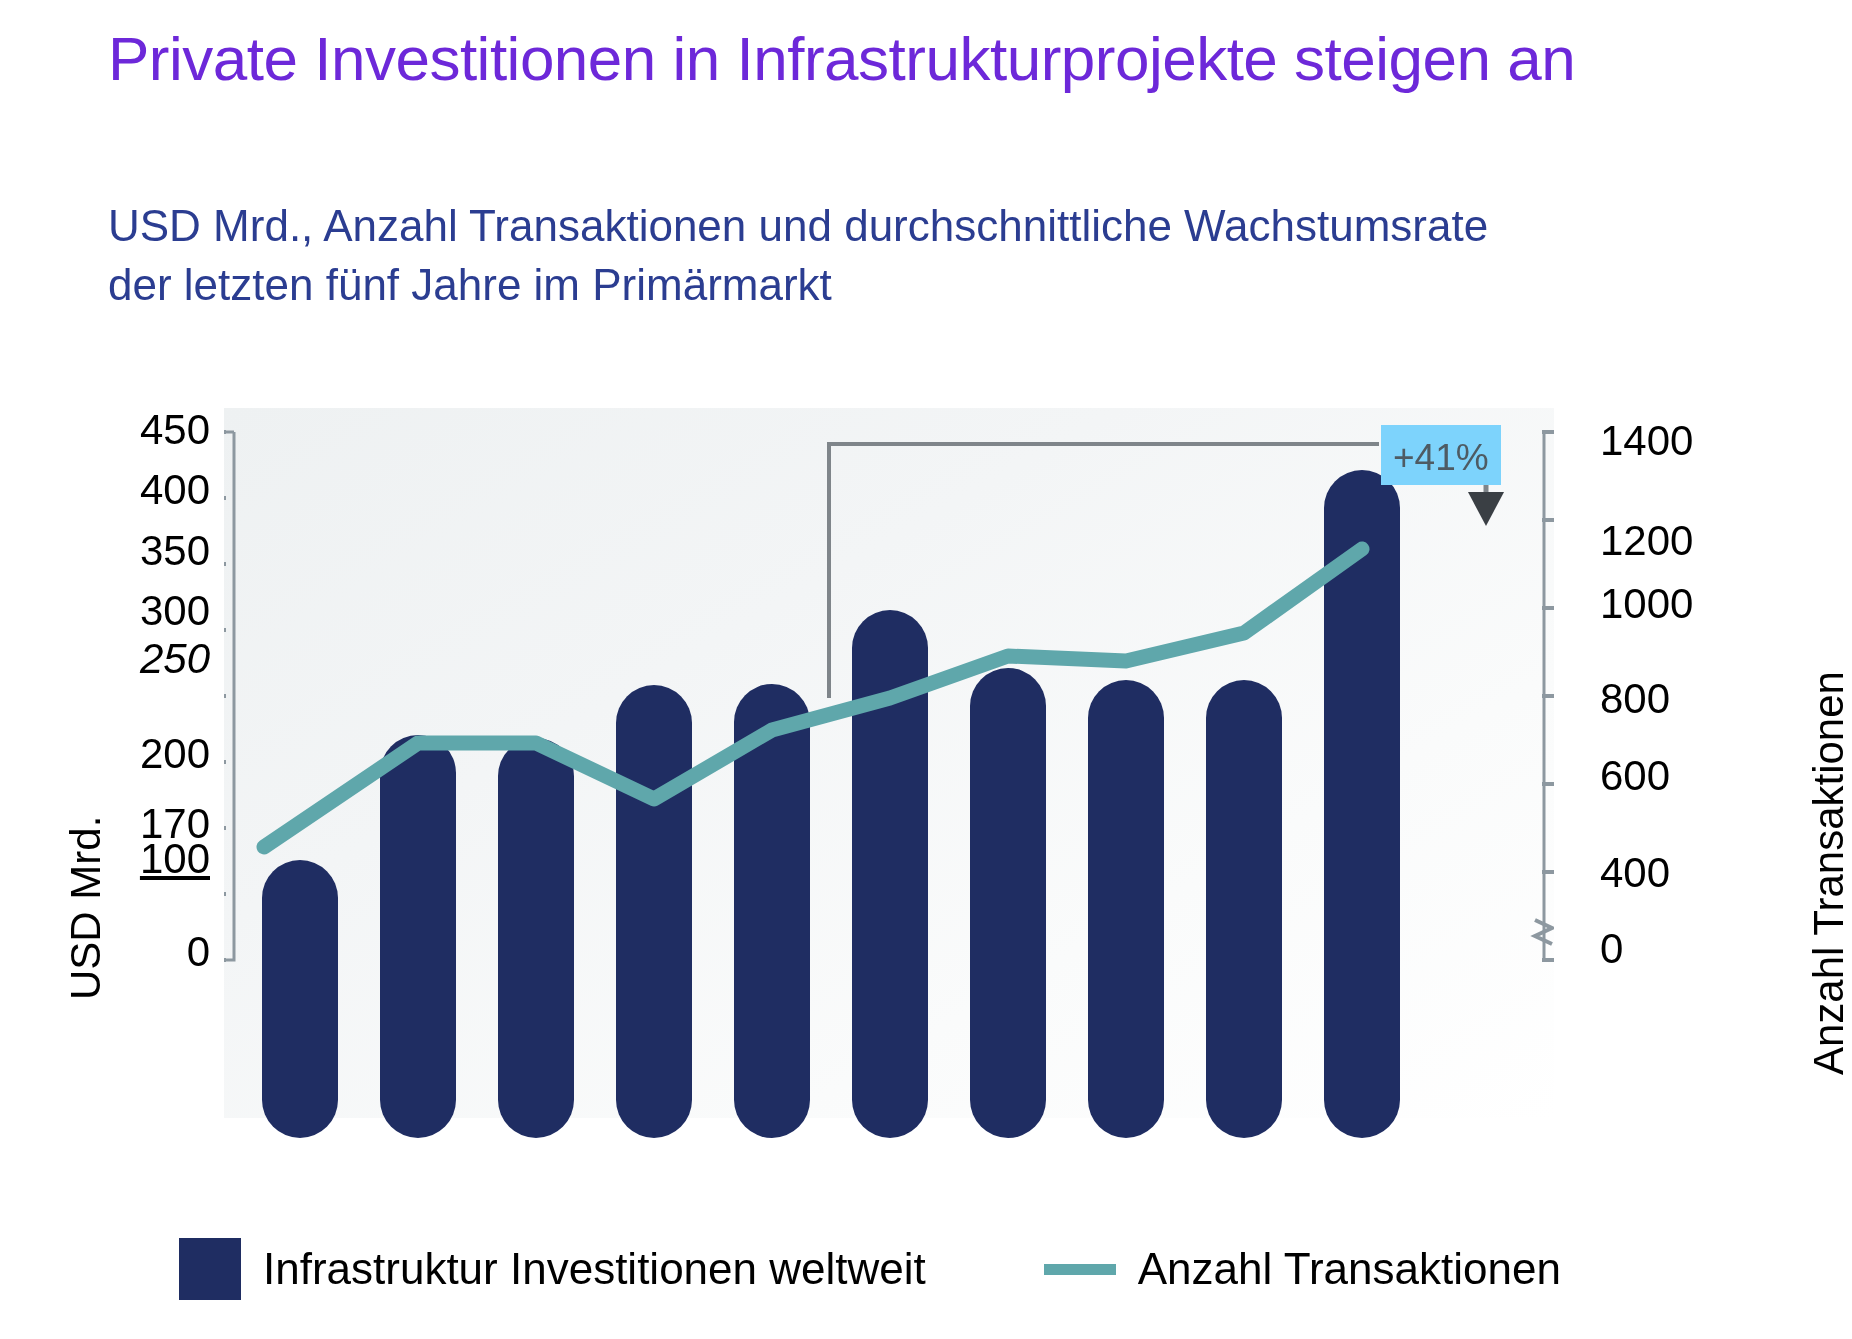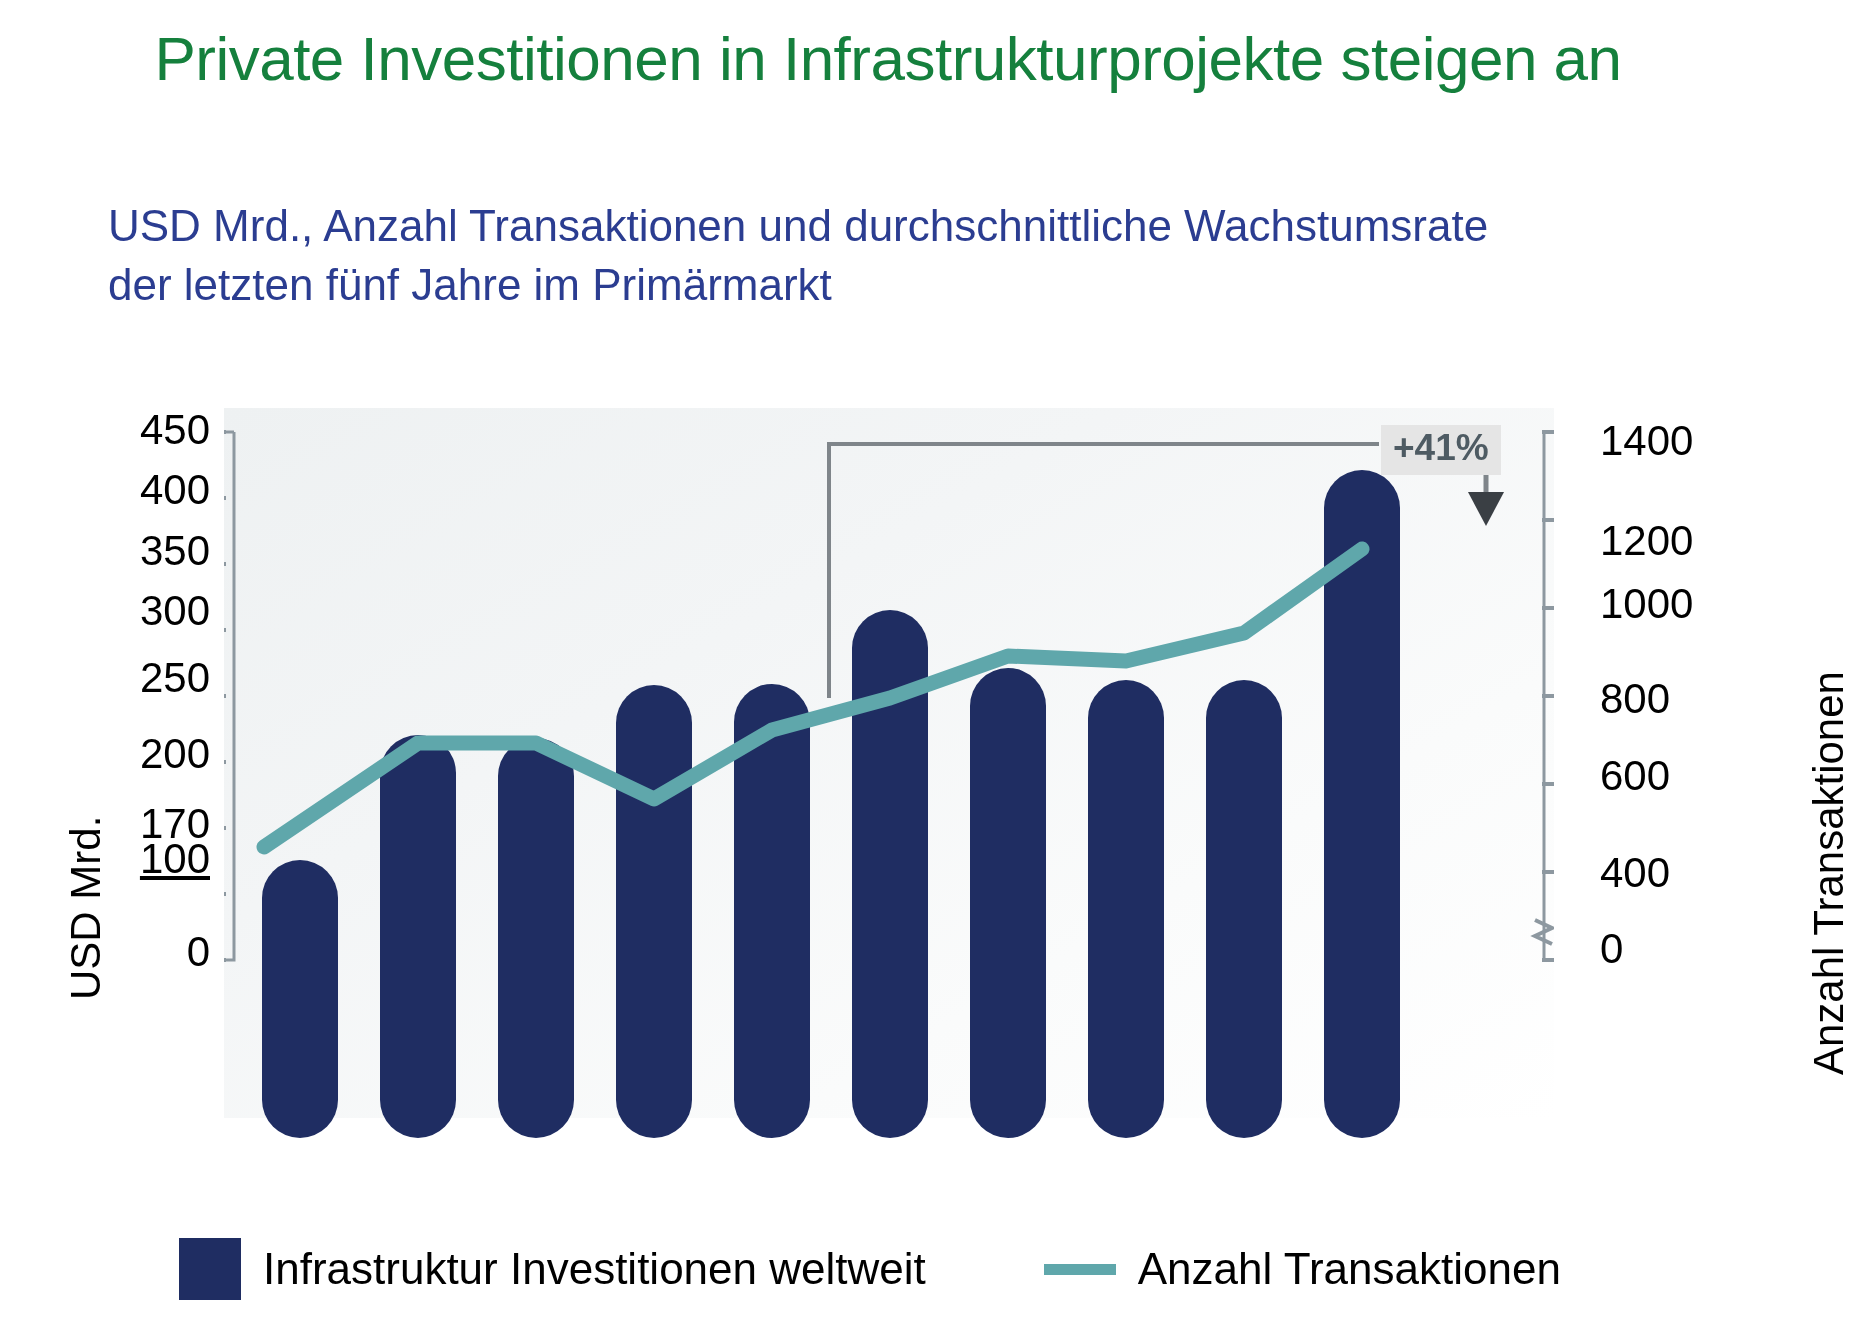--- a/index.html
+++ b/index.html
@@ -8,24 +8,23 @@
     background:#ffffff;
     font-family:"Liberation Sans", sans-serif;
     overflow:hidden;
     position:relative;
   }
   #slide{position:absolute;inset:0;}
 
   
   #title{
     position:absolute;left:108px;top:22px;width:1560px;
-    color:#15803d;
+    color:#6d28d9;
     font-size:62px;line-height:1.18;font-weight:400;
     letter-spacing:-0.5px;
-    text-align:center;
   }
   #subtitle{
     position:absolute;left:108px;top:196px;width:1420px;
     color:#2b3d91;
     font-size:44px;line-height:1.35;font-weight:400;
   }
 
   
   #chart-area{
     position:absolute;left:224px;top:408px;width:1330px;height:730px;
@@ -62,23 +61,23 @@
   #left-ticks{position:absolute;left:100px;top:0;width:110px;height:1339px;}
   #right-ticks{position:absolute;left:1600px;top:0;width:140px;height:1147px;}
   #right-ticks .tick-lab{left:0;text-align:left;}
 
   
   #chart-svg{position:absolute;left:0;top:0;}
 
   
   #pct-badge{
     position:absolute;left:1381px;top:425px;
-    background:#e5e5e5;color:#4e5b63;
-    font-size:37px;font-weight:bold;
-    padding:4px 12px 7px 12px;
+    background:#7dd3fc;color:#4e5b63;
+    font-size:37px;font-weight:normal;
+    padding:14px 12px 7px 12px;
     line-height:1.05;
   }
 
   
   #legend{
     position:absolute;left:150px;top:1234px;width:1600px;height:70px;
     display:flex;align-items:center;padding-left:29px;
   }
   .lg-item{display:flex;align-items:center;}
   .lg-swatch-bar{
@@ -101,21 +100,21 @@
 
   <div class="vaxis-label" id="left-axis-title">USD Mrd.</div>
 
   <div class="vaxis-label" id="right-axis-title">Anzahl Transaktionen</div>
 
   <div id="left-ticks">
     <div class="tick-lab" style="top:406px;">450</div>
     <div class="tick-lab" style="top:466px;">400</div>
     <div class="tick-lab" style="top:527px;">350</div>
     <div class="tick-lab" style="top:587px;">300</div>
-    <div class="tick-lab" style="top:654px;">250</div>
+    <div class="tick-lab" style="top:635px;font-style:italic;">250</div>
     <div class="tick-lab" style="top:730px;">200</div>
     <div class="tick-lab" style="top:800px;">170</div>
     <div class="tick-lab" style="top:835px;text-decoration:underline;">100</div>
     <div class="tick-lab" style="top:928px;">0</div>
   </div>
 
   <div id="right-ticks">
     <div class="tick-lab" style="top:417px;">1400</div>
     <div class="tick-lab" style="top:517px;">1200</div>
     <div class="tick-lab" style="top:580px;">1000</div>

